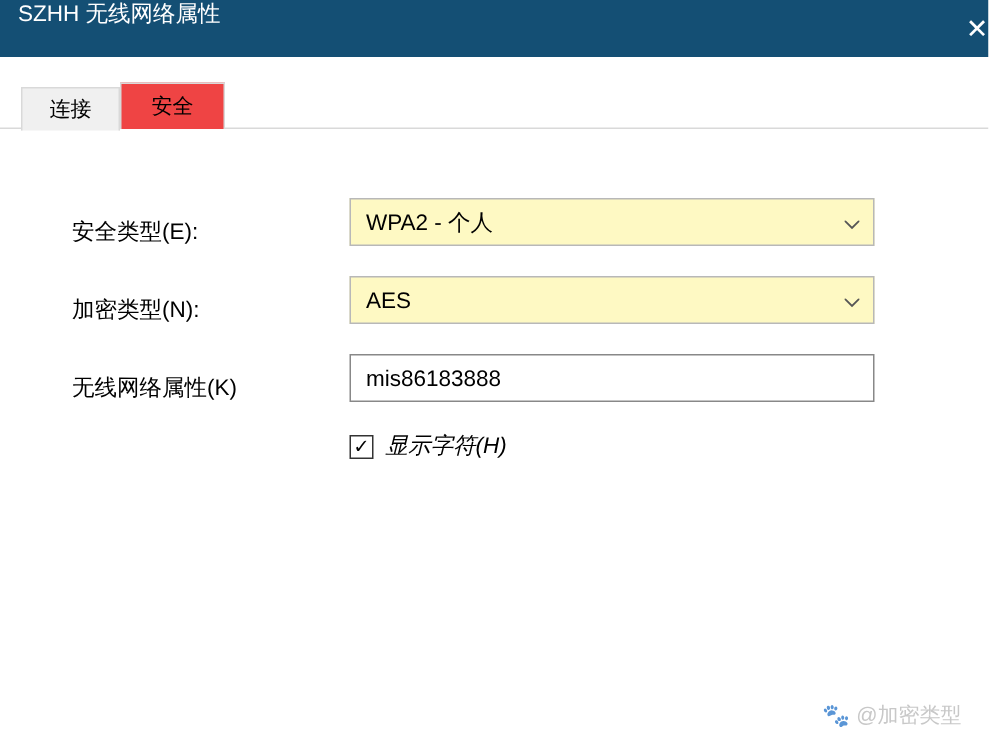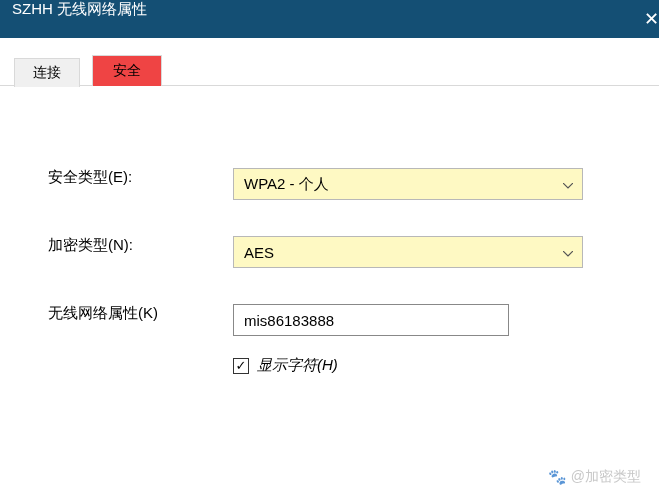--- a/index.html
+++ b/index.html
@@ -49,43 +49,42 @@
       height: 48px;
       position: relative;
     }
     .tab {
       border: 1px solid #d9d9d9;
       border-bottom: none;
       background: #ffffff;
       padding: 6px 20px;
       font-size: 14px;
       color: #000;
-      margin-right: 12px;
+      margin-right: 0;
       position: relative;
       top: 1px;
       cursor: default;
     }
     .tab.inactive {
       background: #f0f0f0;
       top: 2px;
       padding: 5px 18px;
       color: #000;
     }
     .tab.active {
       background: #ef4444;
       z-index: 2;
     }
     .content {
       padding: 46px 48px 20px 48px;
     }
     .form-row {
       display: flex;
-      align-items: flex-start;
+      align-items: flex-end;
       margin-bottom: 20px;
-      margin-top: 36px;
     }
     .form-label {
       width: 185px;
       font-size: 15px;
       color: #000;
     }
     .select-wrap {
       position: relative;
       width: 350px;
     }
@@ -102,21 +101,21 @@
       cursor: default;
     }
     .select-arrow {
       position: absolute;
       right: 10px;
       top: 50%;
       transform: translateY(-50%);
       pointer-events: none;
     }
     .text-input {
-      width: 276px;
+      width: 350px;
       height: 32px;
       border: 1px solid #888;
       background: #ffffff;
       padding: 0 10px;
       font-size: 15px;
       color: #000;
       outline: none;
       font-family: inherit;
     }
     .checkbox-row {

